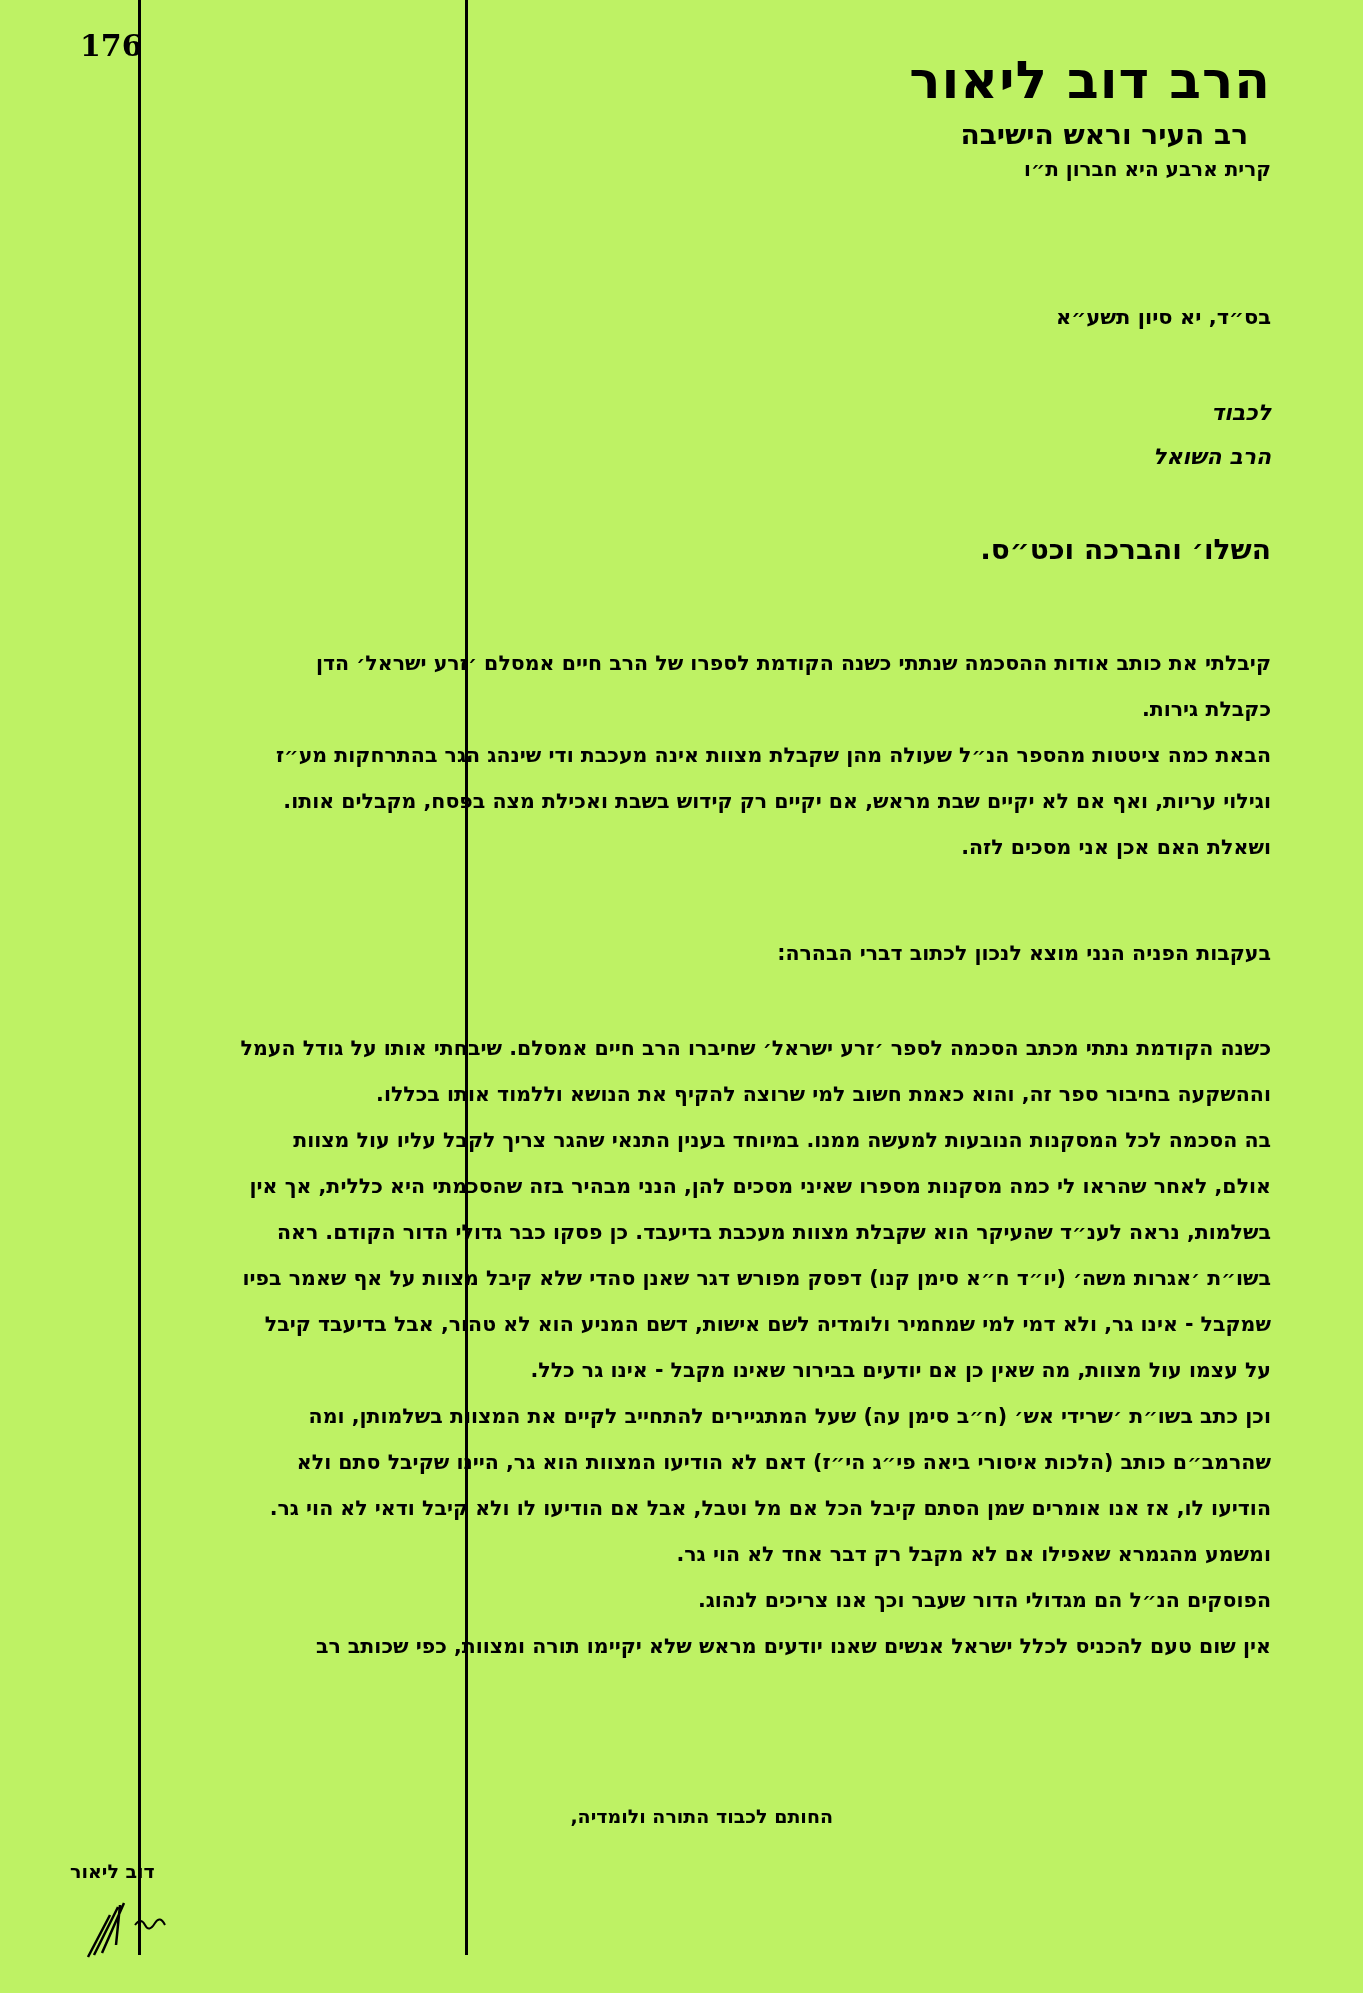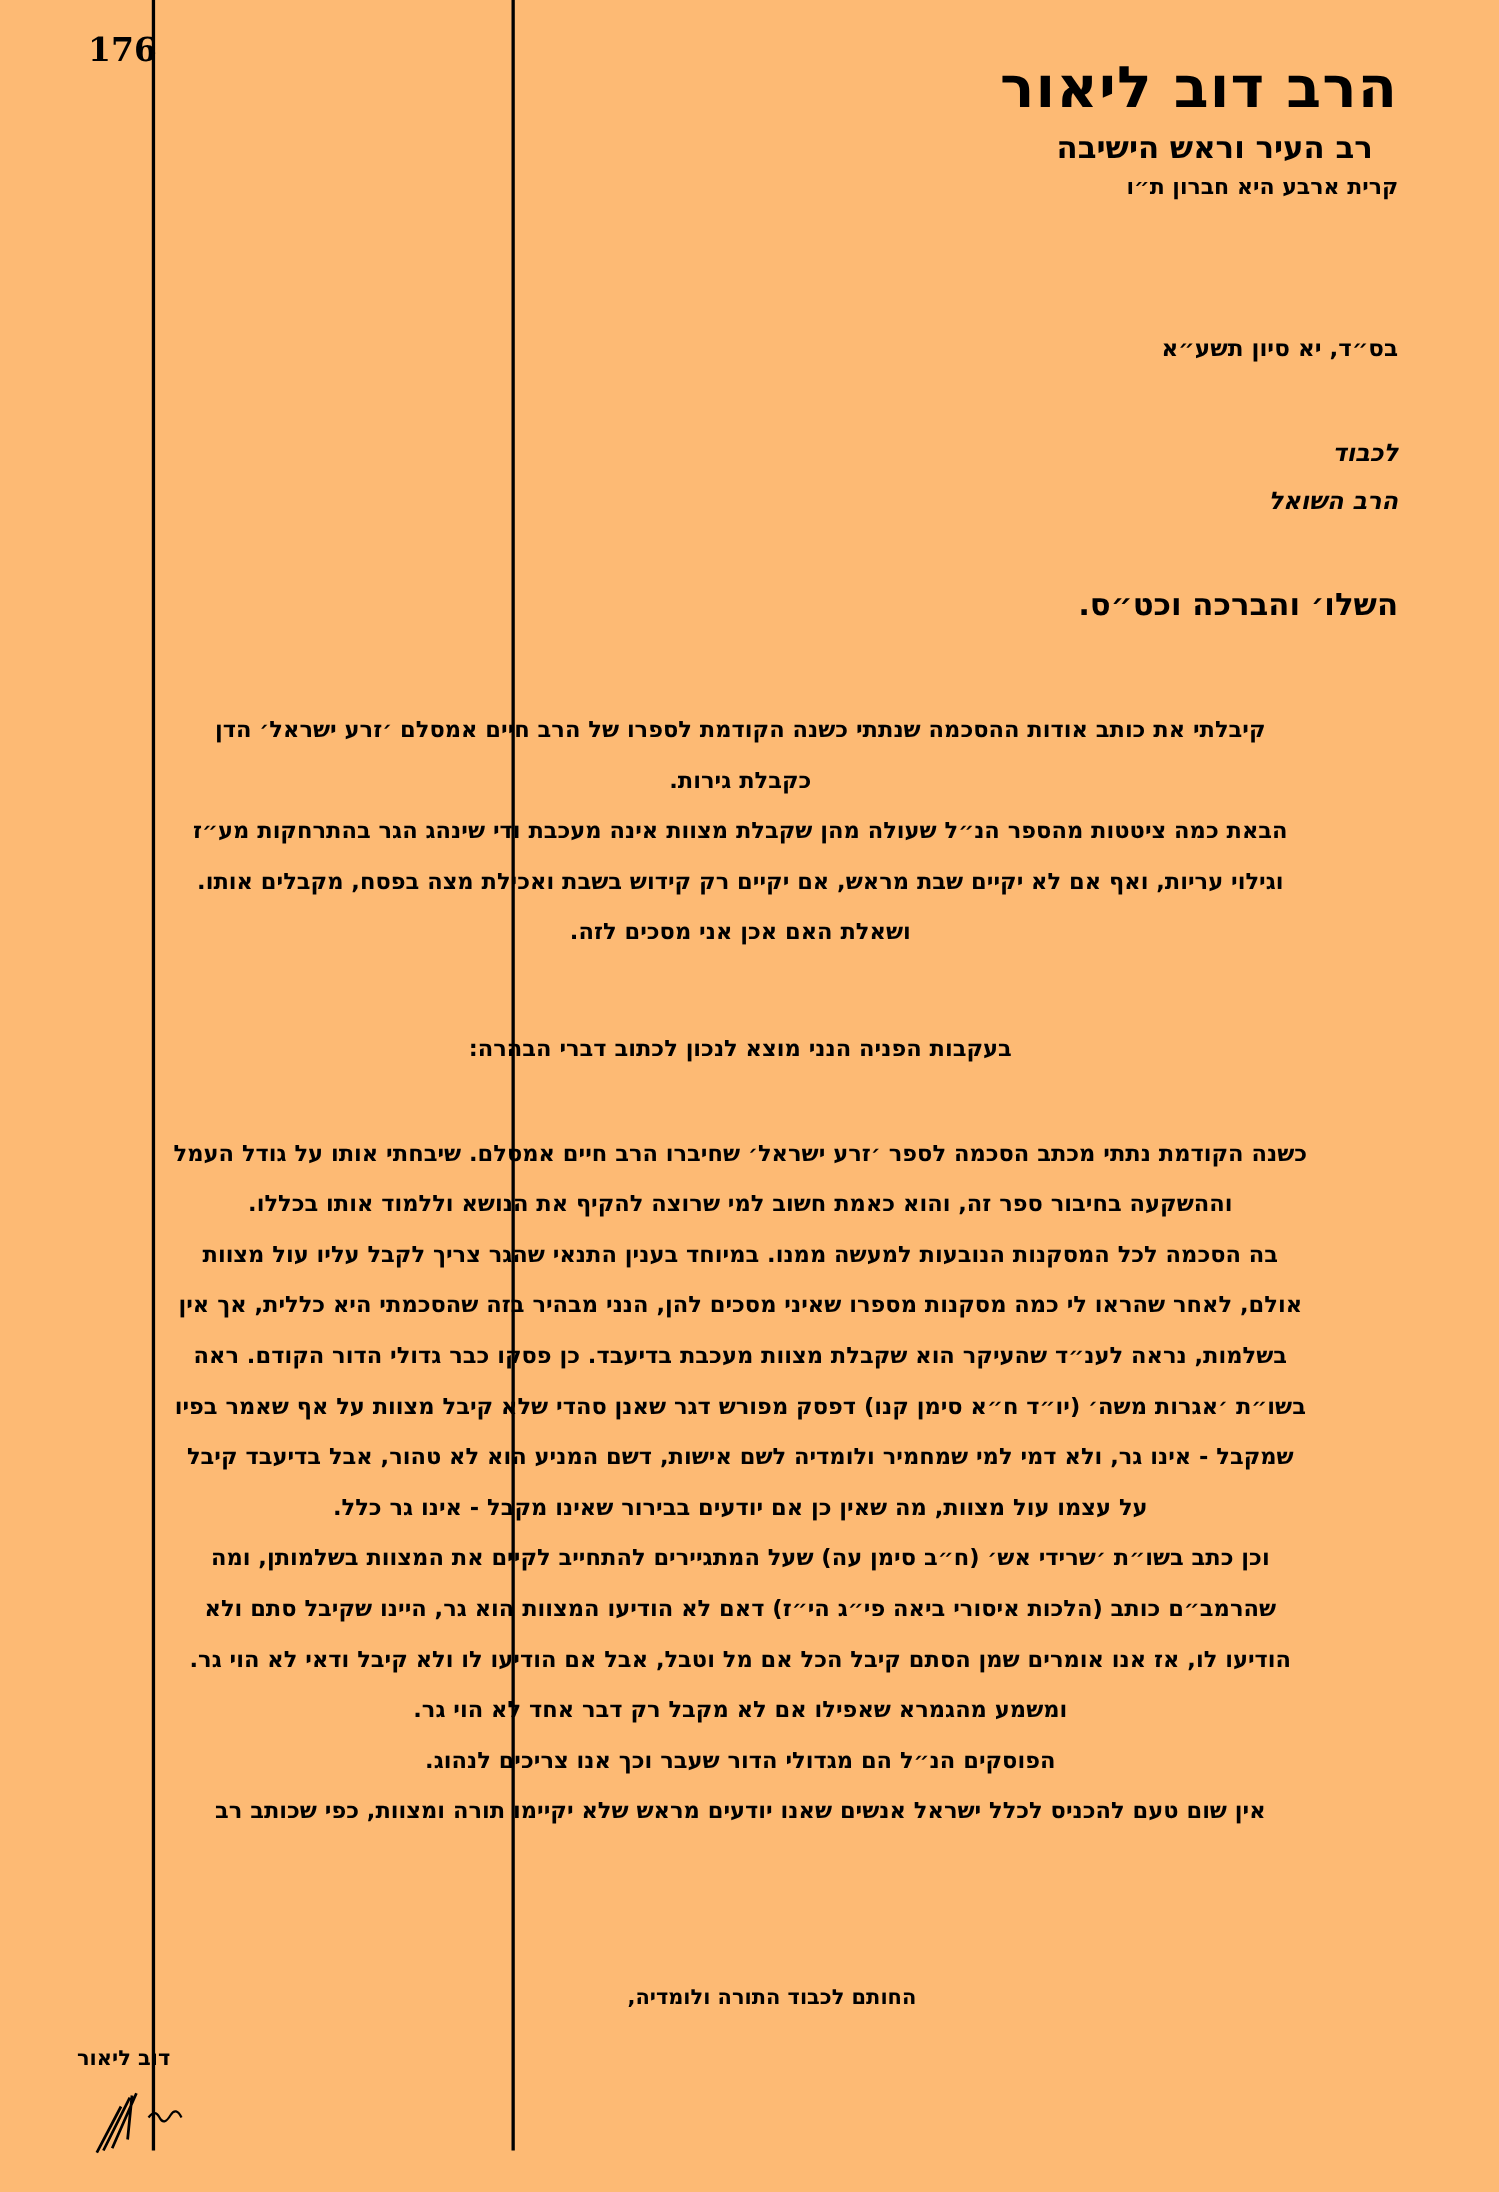--- a/index.html
+++ b/index.html
@@ -1,17 +1,17 @@
 <!DOCTYPE html>
 <html><head>
 <meta charset="utf-8">
 <style>
   html, body { margin: 0; padding: 0; background: #ffffff; }
   body { width: 1363px; height: 1993px; position: relative; overflow: hidden; color: #000; }
-  .page { position: absolute; inset: 0; background: #fdba74; text-align: center; }
+  .page { position: absolute; inset: 0; background: #bef264; }
   .vline { position: absolute; background: #000; }
   .pnum { position: absolute; left: 80px; top: 28px; font-family: "DejaVu Serif", serif; font-weight: bold; font-size: 30px; }
   .rtl { direction: rtl; unicode-bidi: embed; font-family: "DejaVu Sans", sans-serif; font-weight: bold; position: absolute; }
   .h1 { right: 92px; top: 50px; font-size: 52px; letter-spacing: 1px; margin-left: 12px; }
   .h2 { right: 115px; top: 118px; font-size: 28px; }
   .h3 { right: 92px; top: 157px; font-size: 20px; }
   .date { right: 92px; top: 305px; font-size: 21px; }
   .to1 { right: 92px; top: 400px; font-size: 22px; font-style: italic; }
   .to2 { right: 92px; top: 432px; font-size: 22px; font-style: italic; margin-top: 12px; }
   .greet { right: 92px; top: 533px; font-size: 28px; }

